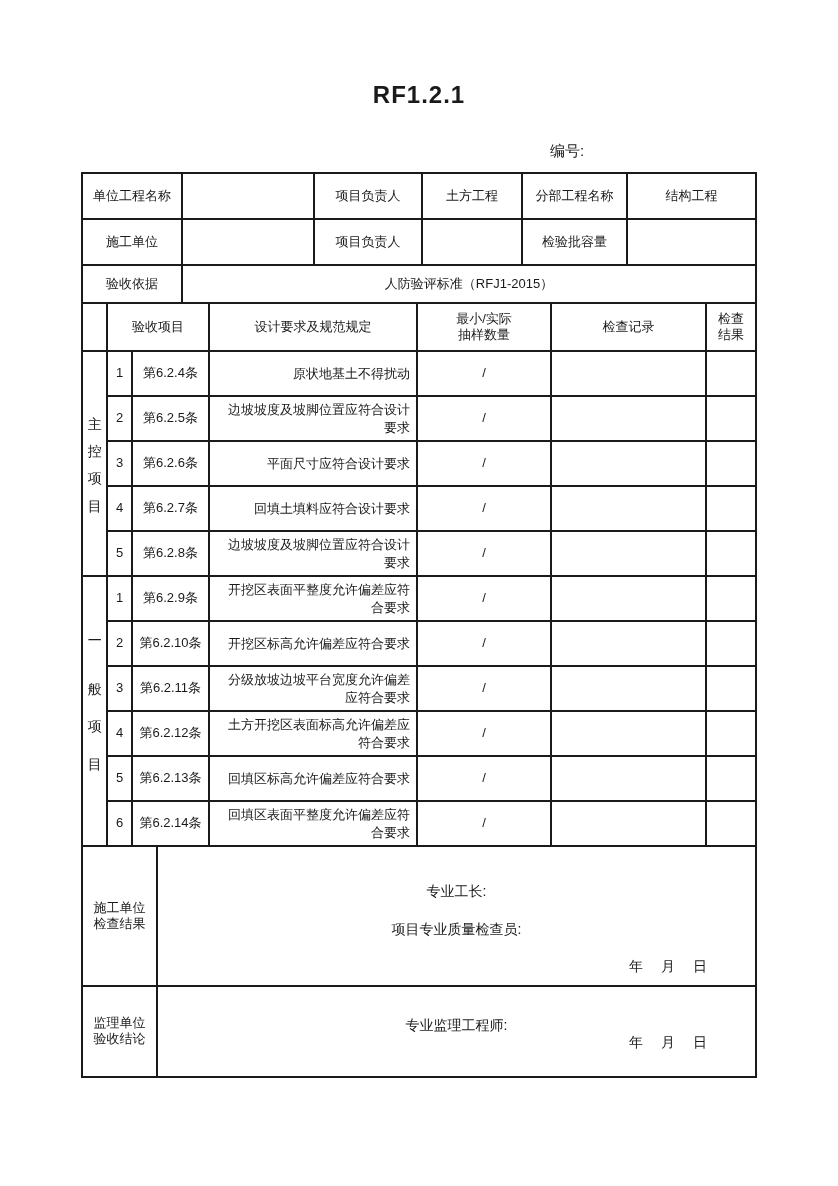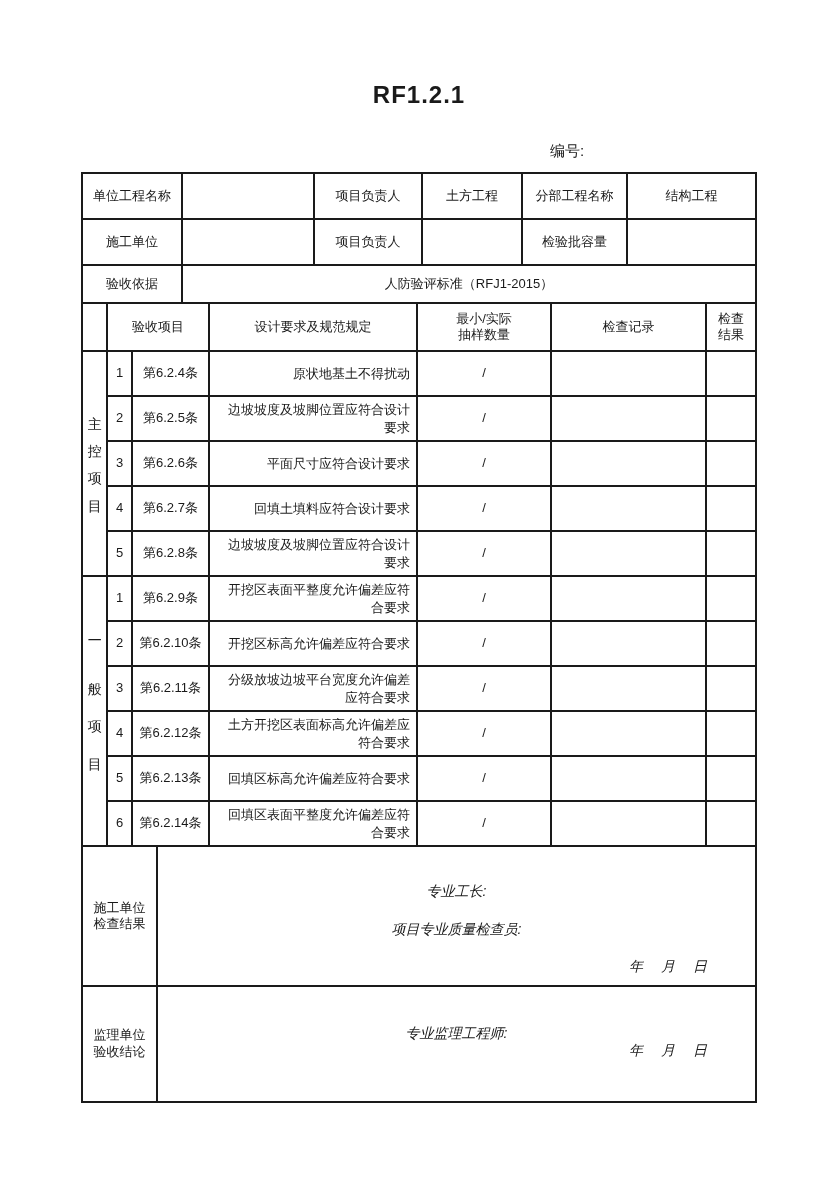--- a/index.html
+++ b/index.html
@@ -58,30 +58,30 @@
   }
   .vlabel {
     writing-mode: vertical-lr;
     text-orientation: upright;
     display: inline-block;
     font-size: 14px;
   }
   .vlabel.main { letter-spacing: 28px; }
   .vlabel.general { letter-spacing: 38px; }
 
-  .sign-cell { vertical-align: top; font-style: italic; }
+  .sign-cell { vertical-align: top; }
   .sign-inner {
     display: flex;
     flex-direction: column;
     align-items: center;
     height: 100%;
     box-sizing: border-box;
   }
   .sign-inner.tall { padding-top: 36px; gap: 20px; }
-  .sign-inner.short { padding-top: 38px; }
+  .sign-inner.short { padding-top: 30px; }
   .sign-line { font-size: 14px; }
   .date-line {
     margin-top: auto;
     align-self: flex-end;
     margin-right: 46px;
     margin-bottom: 9px;
     font-size: 14px;
     letter-spacing: 2px;
   }
 </style>
@@ -257,21 +257,21 @@
       <td class="pre">施工单位
 检查结果</td>
       <td class="sign-cell">
         <div class="sign-inner tall">
           <div class="sign-line">专业工长:</div>
           <div class="sign-line">项目专业质量检查员:</div>
           <div class="date-line">年　月　日</div>
         </div>
       </td>
     </tr>
-    <tr style="height:116px">
+    <tr style="height:91px">
       <td class="pre">监理单位
 验收结论</td>
       <td class="sign-cell">
         <div class="sign-inner short">
           <div class="sign-line">专业监理工程师:</div>
           <div class="date-line">年　月　日</div>
         </div>
       </td>
     </tr>
   </tbody>

